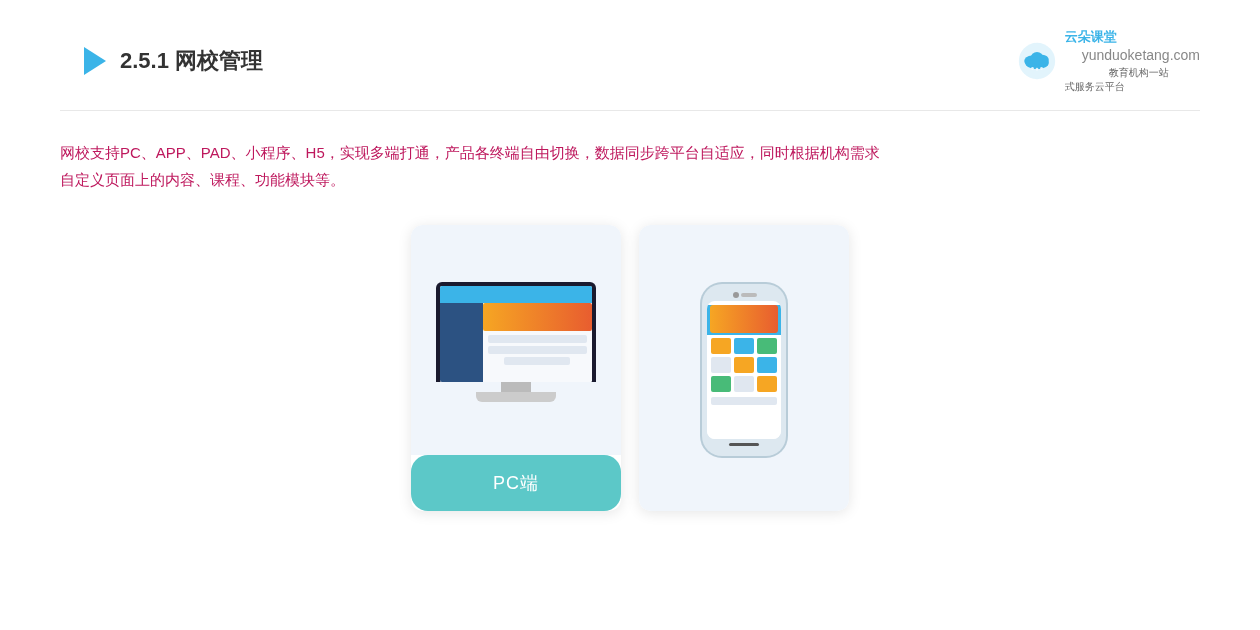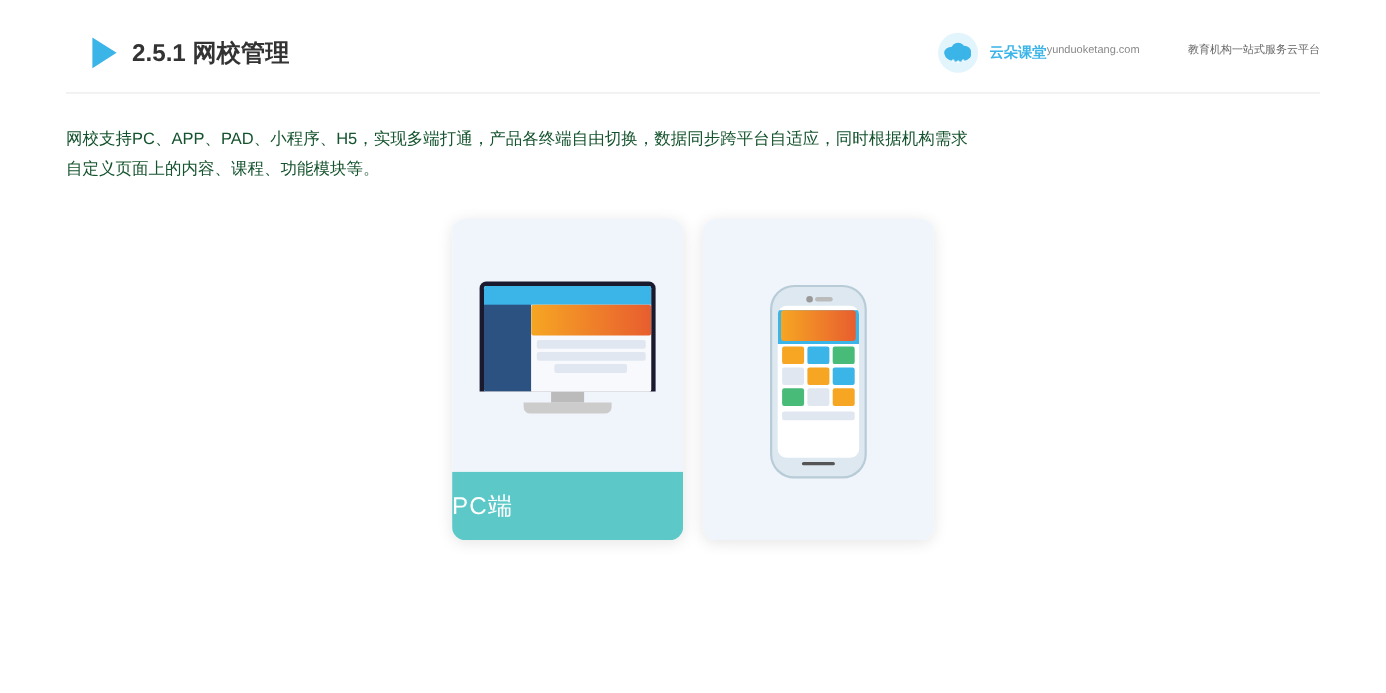--- a/index.html
+++ b/index.html
@@ -52,34 +52,35 @@
       display: flex;
       align-items: center;
       gap: 8px;
     }
     .brand-icon {
       width: 40px;
       height: 40px;
     }
     .brand-text {
       display: flex;
+      flex-direction: column;
       font-size: 11px;
       color: #555;
       line-height: 1.4;
     }
     .brand-name {
       font-size: 13px;
       color: #3bb4e8;
       font-weight: bold;
     }
 
     
     .description {
       font-size: 15px;
-      color: #14532d;
+      color: #be185d;
       line-height: 1.8;
       margin-bottom: 32px;
       max-width: 820px;
     }
 
     
     .cards-container {
       display: flex;
       gap: 18px;
       justify-content: center;
@@ -299,24 +300,26 @@
       height: 10px;
       background: #555;
       border-radius: 50%;
       margin: 4px auto 0 auto;
     }
 
     
     .card-label {
       background: #5cc8c8;
       color: #fff;
-      font-size: 22px;
+      text-align: center;
+      font-size: 18px;
       font-weight: 500;
       padding: 16px 0;
       letter-spacing: 1px;
+      border-radius: 17px;
     }
 
     
     .mini-phone-outer {
       background: #e8e8e8;
       border-radius: 20px;
       padding: 8px 5px 10px 5px;
       width: 84px;
       position: relative;
       box-shadow: inset 0 0 0 2px #ccc;
@@ -354,21 +357,21 @@
         <ellipse cx="16" cy="22" rx="8" ry="6" fill="#3bb4e8"></ellipse>
         <ellipse cx="28" cy="21" rx="7" ry="6" fill="#3bb4e8"></ellipse>
         <ellipse cx="22" cy="19" rx="7" ry="7" fill="#3bb4e8"></ellipse>
 
         <circle cx="17" cy="30" r="1.5" fill="#fff" opacity="0.8"></circle>
         <circle cx="22" cy="31" r="1.5" fill="#fff" opacity="0.8"></circle>
         <circle cx="27" cy="30" r="1.5" fill="#fff" opacity="0.8"></circle>
       </svg>
       <div class="brand-text">
         <span class="brand-name">云朵课堂</span>
-        <span style="font-size:10px;color:#888;">yunduoketang.com</span>
+        <span style="font-size:14px;color:#888;margin-left:17px;">yunduoketang.com</span>
         <span style="font-size:10px;color:#666;margin-left:44px;">教育机构一站</span>
         <span style="font-size:10px;color:#666;">式服务云平台</span>
       </div>
     </div>
   </div>
 
   <div class="description">
     <span>网校支持PC、APP、PAD、小程序、H5，实现多端打通，产品各终端自由切换，数据同步跨平台自适应，同时根据机构需求自定义页面上的内容、课程、功能模块等。</span>
   </div>
 

